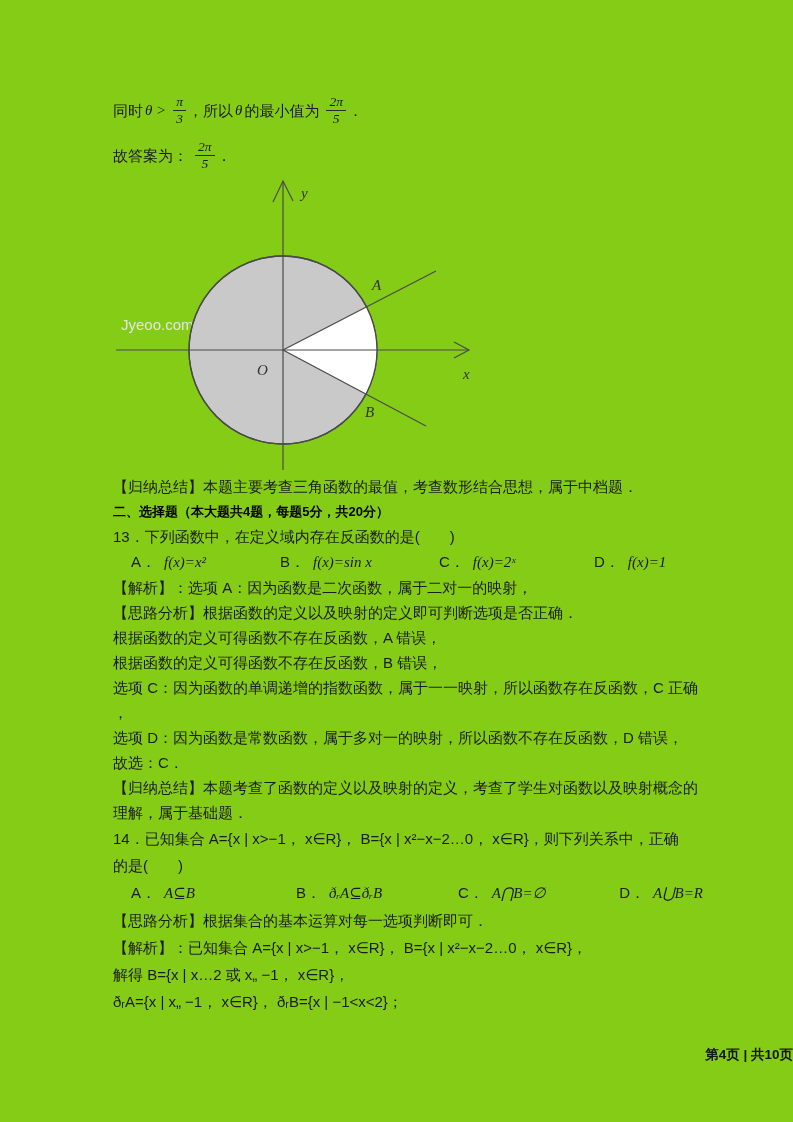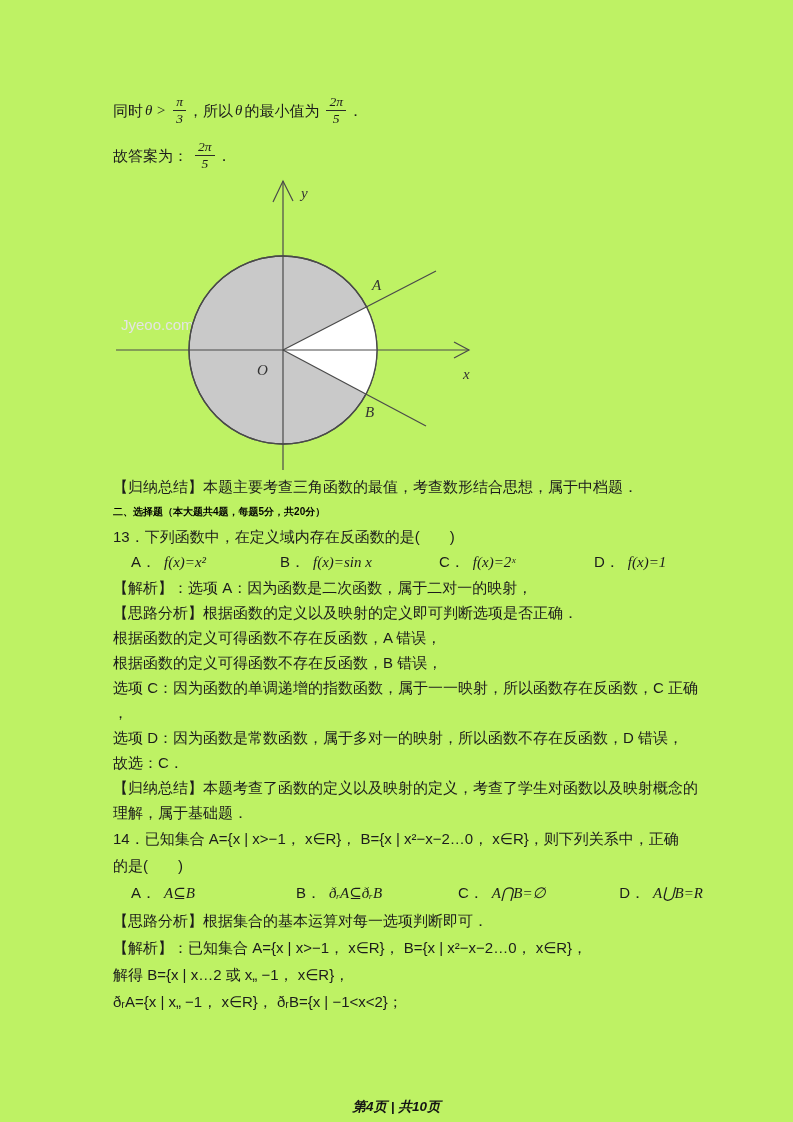--- a/index.html
+++ b/index.html
@@ -1,41 +1,41 @@
 <!DOCTYPE html>
 <html><head>
 <meta charset="utf-8">
 <style>
   html,body{margin:0;padding:0;background:#ffffff;}
-  .page{position:relative;width:793px;height:1122px;background:#bef264;overflow:hidden;
+  .page{position:relative;width:793px;height:1122px;background:#84cc16;overflow:hidden;
         font-family:"Liberation Sans","DejaVu Sans",sans-serif;color:#1c1c1c;}
   .content{position:absolute;left:113px;top:88px;width:590px;font-size:15px;line-height:25px;}
   .line{white-space:nowrap;}
   .mline{display:flex;align-items:center;height:45px;white-space:nowrap;}
   .mline > span{margin-right:2px;}
   .math{font-family:"Liberation Serif","DejaVu Serif",serif;font-style:italic;}
   .frac{display:inline-block;text-align:center;vertical-align:middle;
         font-family:"Liberation Serif","DejaVu Serif",serif;font-style:italic;
         line-height:1.15;font-size:13.5px;margin:0 5px;}
   .frac .num{display:block;padding:0 3px;}
   .frac .den{display:block;border-top:1px solid #2a2a2a;padding:0 3px;}
   .figure{position:relative;width:372px;height:292px;margin:0 0 4px 0;}
-  .heading{font-weight:bold;color:#000;font-size:10px;}
+  .heading{font-weight:bold;color:#000;font-size:13px;}
   .opts{display:flex;padding-left:18px;white-space:nowrap;gap:36px;}
   .opt .olabel{margin-right:8px;}
   .opt .formula{font-family:"Liberation Serif","DejaVu Serif",serif;font-style:italic;}
   .opts13 .opt:nth-child(1){width:113px;}
   .opts13 .opt:nth-child(2){width:123px;}
   .opts13 .opt:nth-child(3){width:119px;}
   .opts14 .opt:nth-child(1){width:140px;}
   .opts14 .opt:nth-child(2){width:137px;}
   .opts14 .opt:nth-child(3){width:136px;}
   .q14line{line-height:27px;}
-  .footer{position:absolute;top:1098px;left:0;width:100%;text-align:center;
-          font-weight:bold;font-size:13.5px;color:#151515;font-style:italic;}
+  .footer{position:absolute;top:1046px;left:0;width:100%;text-align:right;
+          font-weight:bold;font-size:13.5px;color:#151515;}
   svg text.mlabel{font-family:"Liberation Serif","DejaVu Serif",serif;font-style:italic;font-size:15px;fill:#333;}
   svg text.wmark{font-family:"Liberation Sans",sans-serif;font-size:15px;fill:#e4e4e4;}
 </style>
 </head>
 <body>
 
 <div class="page">
   <div class="content">
 
     <div class="mline">

